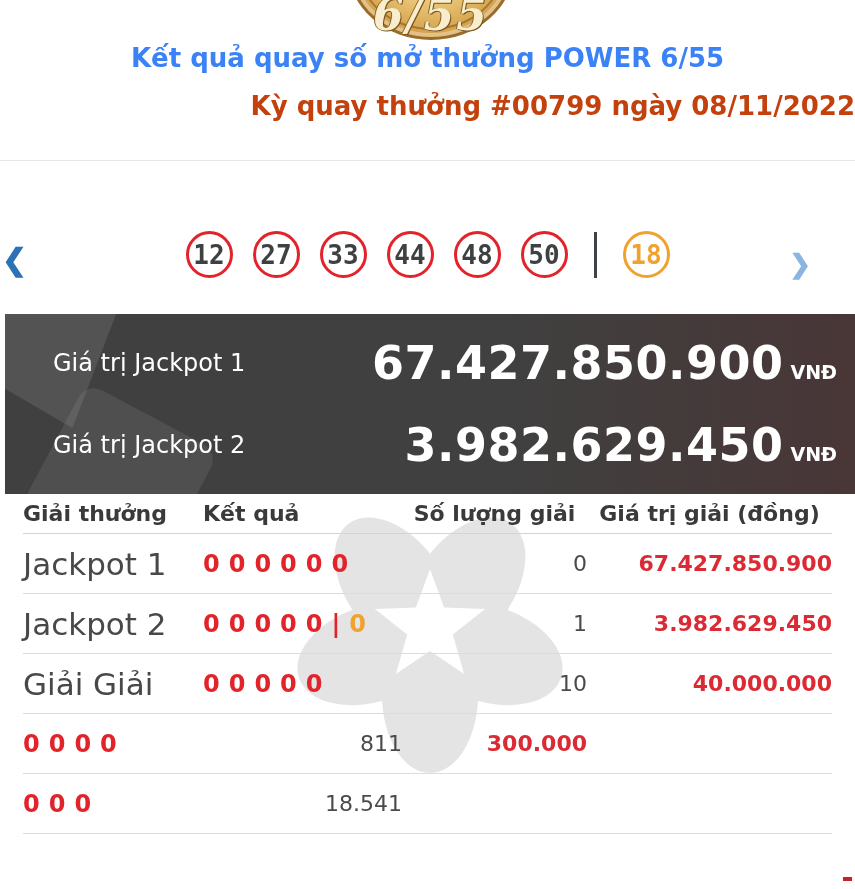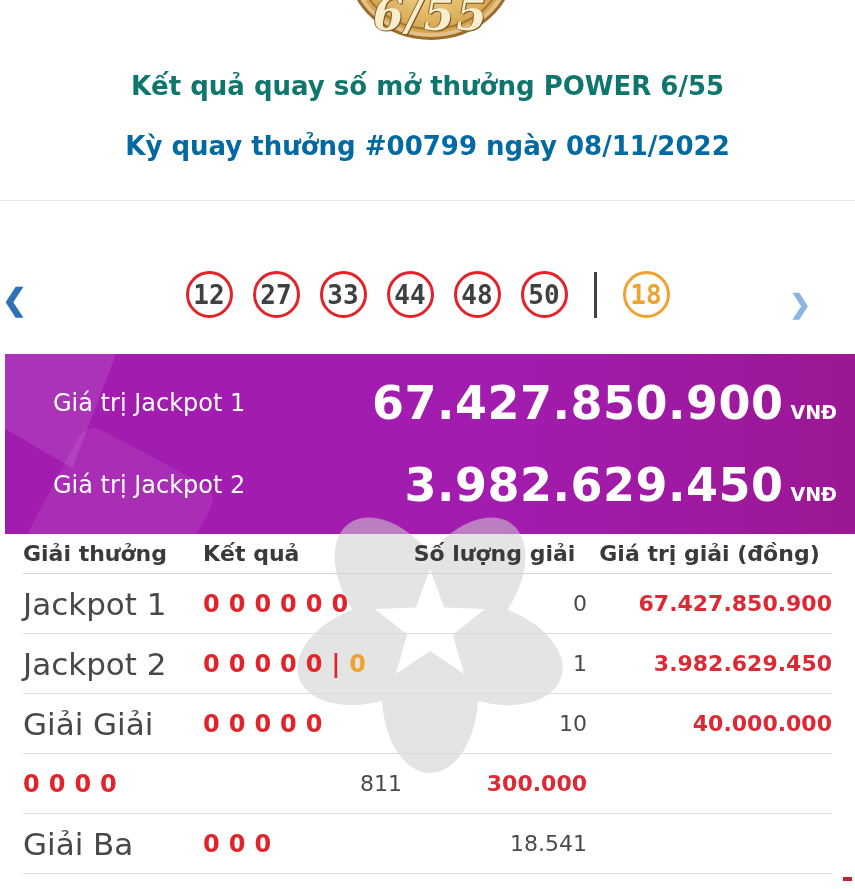--- a/index.html
+++ b/index.html
@@ -12,43 +12,43 @@
           border-radius:50%;
           background:radial-gradient(circle at 50% 38%, #f7e3ab 0%, #eccb7e 40%, #d3a04a 72%, #aa762f 100%);
           border:3px solid #9a6c2b; box-shadow:inset 0 0 0 4px rgba(255,255,255,.35); }
   .coin-inner-ring { position:absolute; inset:7px; border-radius:50%;
           border:2px solid rgba(122,81,24,.55); }
   .coin-text { position:absolute; left:0; right:0; top:92px; text-align:center;
           font-family:"DejaVu Serif","Liberation Serif",serif; font-style:italic; font-weight:bold;
           font-size:44px; color:#f8eecd; letter-spacing:2px;
           text-shadow:1px 1px 0 #7a5118, -1px 0 0 #8a5f20; }
 
-  .title-1 { margin-top:28px; text-align:center; font-size:26px; color:#0f766e; line-height:36px; }
-  .title-2 { margin-top:24px; text-align:center; font-size:26px; color:#0369a1; line-height:36px; }
+  .title-1 { margin-top:0; text-align:center; font-size:26px; color:#3b82f6; line-height:36px; }
+  .title-2 { margin-top:12px; text-align:right; font-size:26px; color:#c2410c; line-height:36px; }
   .title-2 .b { font-weight:bold; }
 
   .top-divider { margin-top:36px; height:1px; background:#e7e7e7; }
 
   
   .balls-section { position:relative; height:153px; display:flex; justify-content:center;
                    align-items:center; padding-top:34px; }
   .nav-btn { position:absolute; top:84px; background:none; border:none; cursor:pointer;
              font-size:30px; font-weight:bold; line-height:30px; padding:0; }
   .nav-prev { left:2px; color:#2c72b5; }
   .nav-next { right:44px; color:#8ab5e2; font-size:26px; top:88px; }
   .balls { display:flex; align-items:flex-end; gap:20px; }
   .ball { width:47px; height:47px; border-radius:50%; border:3px solid #e2232a;
           display:flex; align-items:center; justify-content:center;
           font-family:"DejaVu Sans Mono","Liberation Mono",monospace;
           font-weight:bold; font-size:26px; color:#3e4142; background:#fff; }
   .ball-sep { width:3px; height:46px; background:#3f4347; margin:0 6px; }
   .ball.power { border-color:#f0a22e; color:#f0a22e; }
 
   
-  .banner { position:relative; margin-left:5px; height:180px; background:#a21caf;
+  .banner { position:relative; margin-left:5px; height:180px; background:#404040;
             overflow:hidden; padding-top:8px; }
   .banner .poly1 { position:absolute; left:-20px; top:-30px; width:230px; height:150px;
             background:rgba(255,255,255,.10);
             clip-path:polygon(10% 0,60% 8%,38% 96%,0 62%); }
   .banner .poly2 { position:absolute; left:40px; top:95px; width:150px; height:140px;
             background:rgba(255,255,255,.08); transform:rotate(28deg); border-radius:18px; }
   .banner .poly3 { position:absolute; right:-60px; top:-40px; width:420px; height:280px;
             background:linear-gradient(to right, rgba(120,0,8,0) 0%, rgba(120,0,8,.16) 85%); }
   .jp-row { position:relative; height:82px; display:flex; align-items:center;
             padding:0 18px 0 48px; z-index:1; }
@@ -171,20 +171,19 @@
     <div class="cell-value">40.000.000</div>
   </div>
 
   <div class="t-row">
     <div><span class="markers">0000</span><span class="marker-sep"></span><span class="markers power"></span></div>
     <div class="cell-count">811</div>
     <div class="cell-value">300.000</div>
   </div>
 
   <div class="t-row">
-    <div class="cell-prize">Giải Ba</div>
     <div><span class="markers">000</span><span class="marker-sep"></span><span class="markers power"></span></div>
     <div class="cell-count">18.541</div>
   </div>
 
 </div>
 
 <div class="clipped-next-value"></div>
 
 </body></html>

